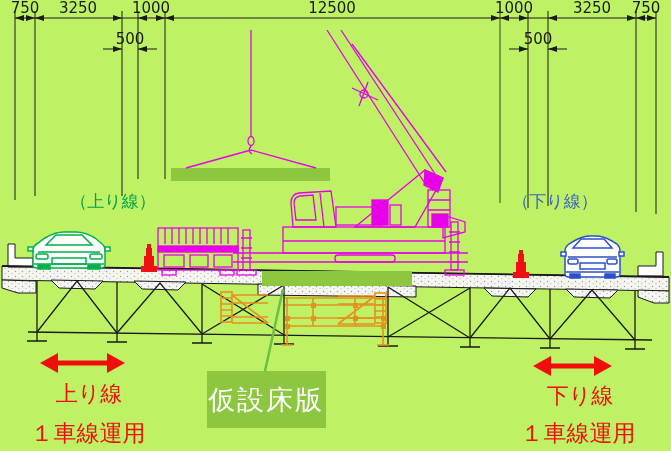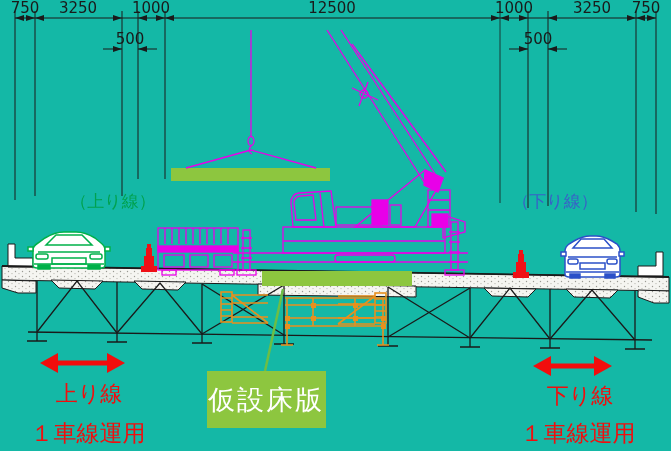--- a/index.html
+++ b/index.html
@@ -1,16 +1,16 @@
 <!DOCTYPE html>
 <html><head>
 <meta charset="utf-8">
 <style>
   html,body{margin:0;padding:0;background:#ffffff;}
-  #stage{position:relative;width:671px;height:451px;background:#14b8a6;overflow:hidden;
+  #stage{position:relative;width:671px;height:451px;background:#bef264;overflow:hidden;
          font-family:"DejaVu Sans",sans-serif;}
   svg text{font-family:"DejaVu Sans","Liberation Sans",sans-serif;}
   .dimtxt{font-size:15px;fill:#1a1a1a;}
   .greenlbl{font-size:17px;fill:#00a24f;}
   .bluelbl{font-size:17px;fill:#3a5fc8;}
   .redlbl{font-size:22px;fill:#f20d0d;}
   .redlbl2{font-size:23px;fill:#f20d0d;}
   .callouttxt{font-size:27px;fill:#ffffff;letter-spacing:2px;}
 </style>
 </head>

